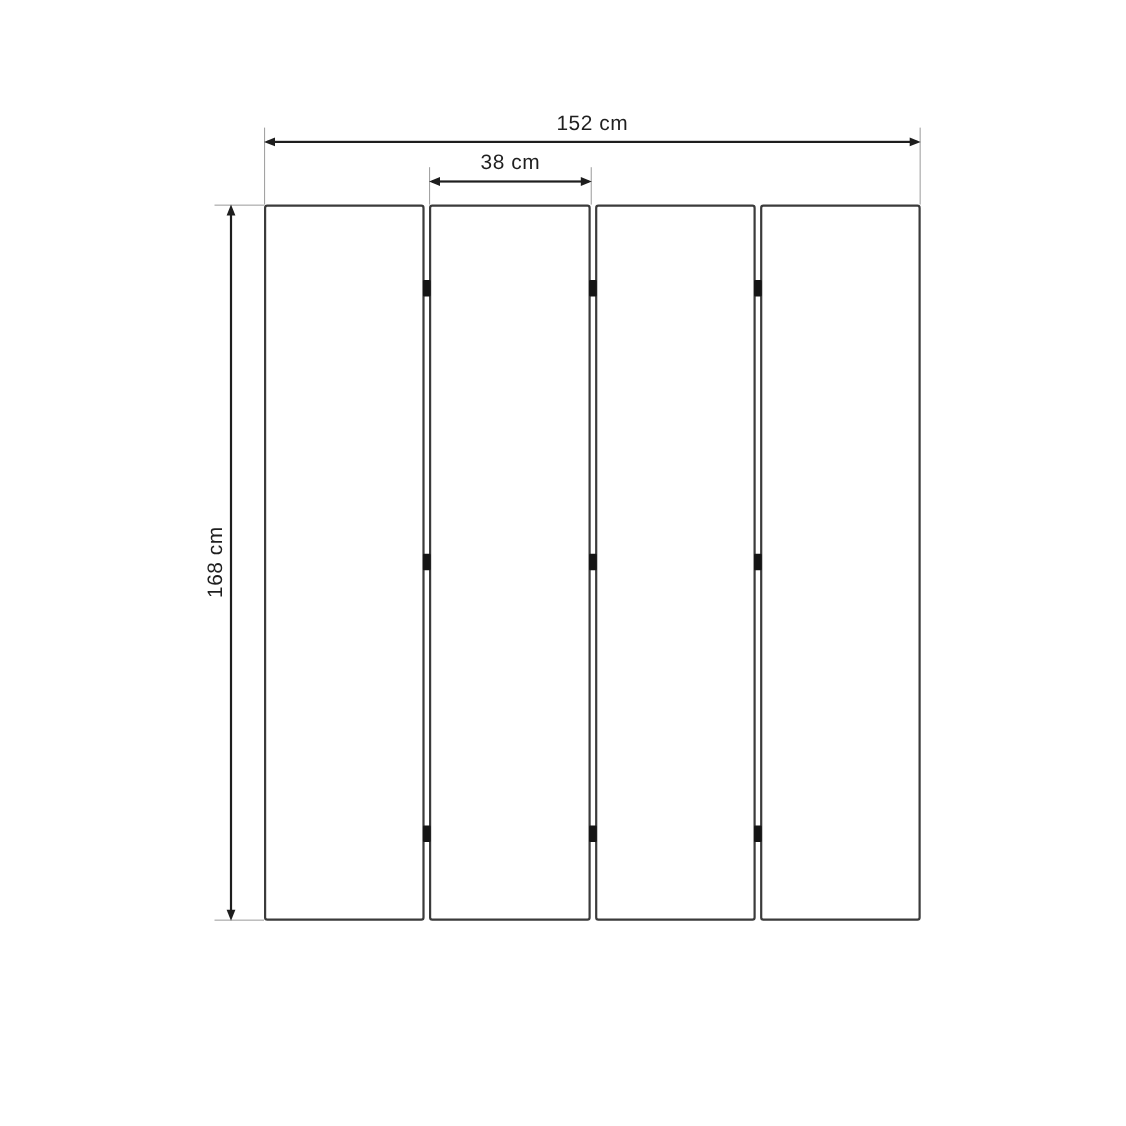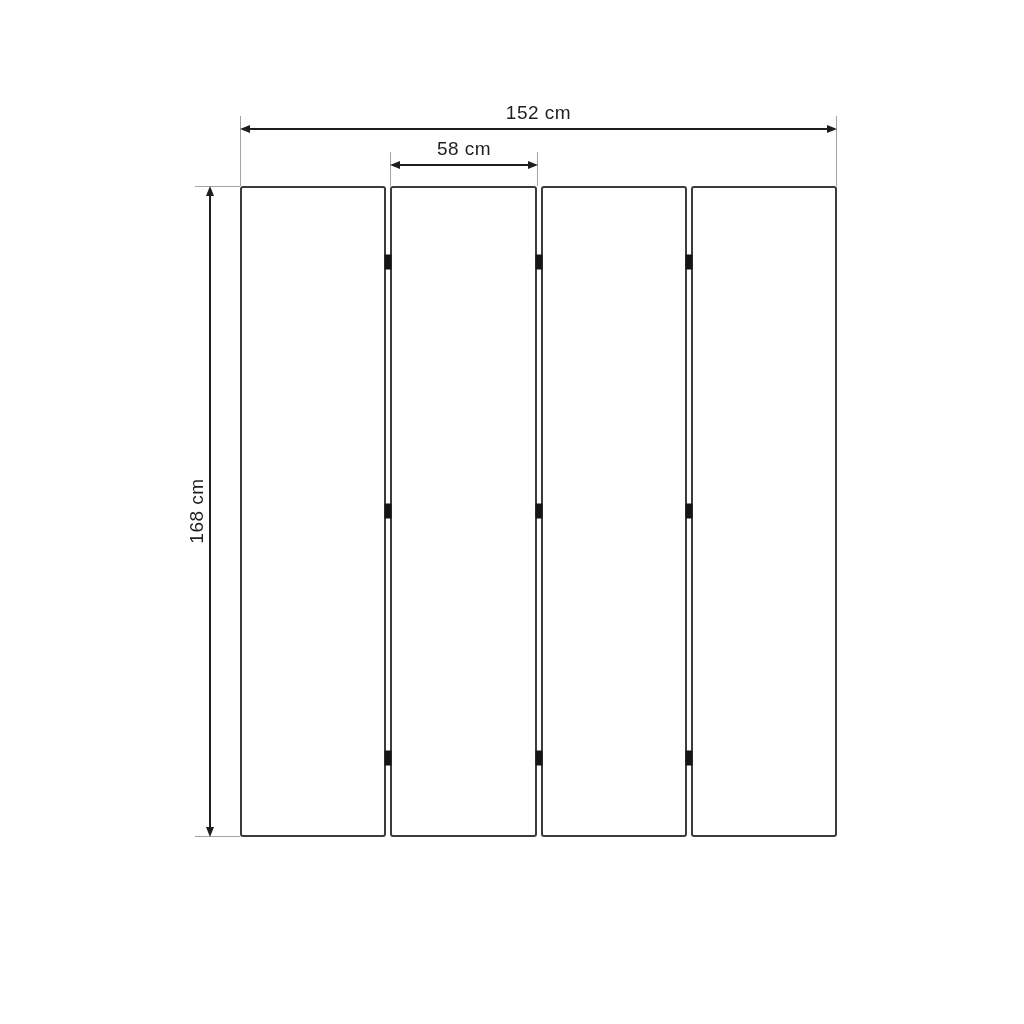--- a/index.html
+++ b/index.html
@@ -104,21 +104,21 @@
   <div class="dim-line-h" style="left:243px;top:128px;width:591px;"></div>
   <span class="arrow arrow-west" style="left:240px;top:125px;"></span>
   <span class="arrow arrow-east" style="left:827px;top:125px;"></span>
   <div class="dim-label" style="left:478px;top:102px;width:121px;">152 cm</div>
 
   <div class="ext-v" style="left:390px;top:152px;height:34px;"></div>
   <div class="ext-v" style="left:537px;top:152px;height:34px;"></div>
   <div class="dim-line-h" style="left:393px;top:164px;width:142px;"></div>
   <span class="arrow arrow-west" style="left:390px;top:161px;"></span>
   <span class="arrow arrow-east" style="left:528px;top:161px;"></span>
-  <div class="dim-label" style="left:414px;top:138px;width:100px;">58 cm</div>
+  <div class="dim-label" style="left:414px;top:138px;width:100px;">38 cm</div>
 
   <div class="ext-h" style="left:195px;top:186px;width:45px;"></div>
   <div class="ext-h" style="left:195px;top:836px;width:45px;"></div>
   <div class="dim-line-v" style="left:209px;top:190px;height:643px;"></div>
   <span class="arrow arrow-north" style="left:206px;top:186px;"></span>
   <span class="arrow arrow-south" style="left:206px;top:827px;"></span>
   <div class="dim-label rot" style="left:147px;top:501px;width:100px;height:20px;line-height:20px;">168 cm</div>
 
 </div>
 

